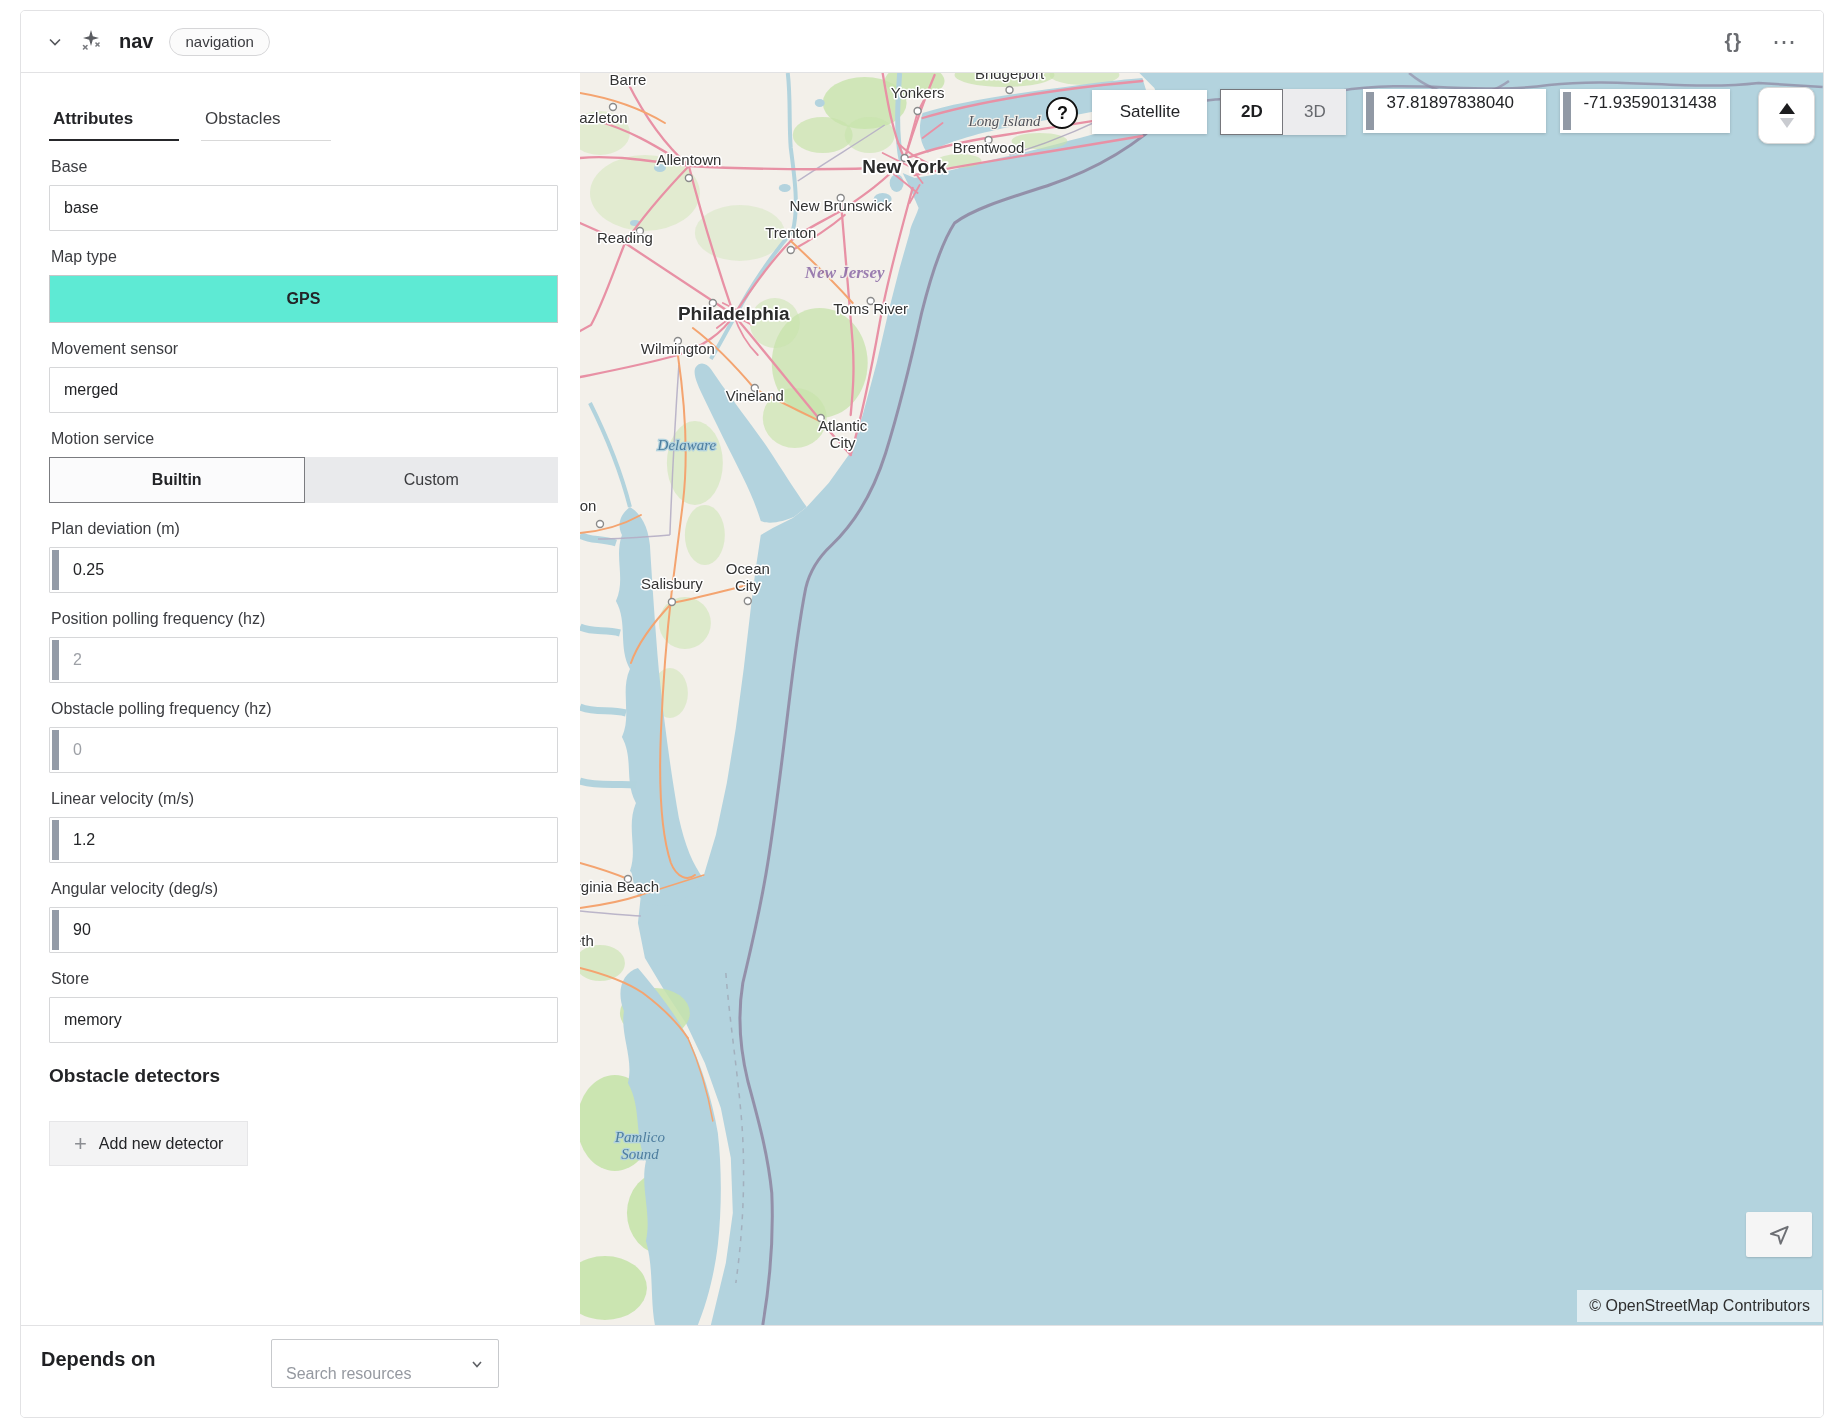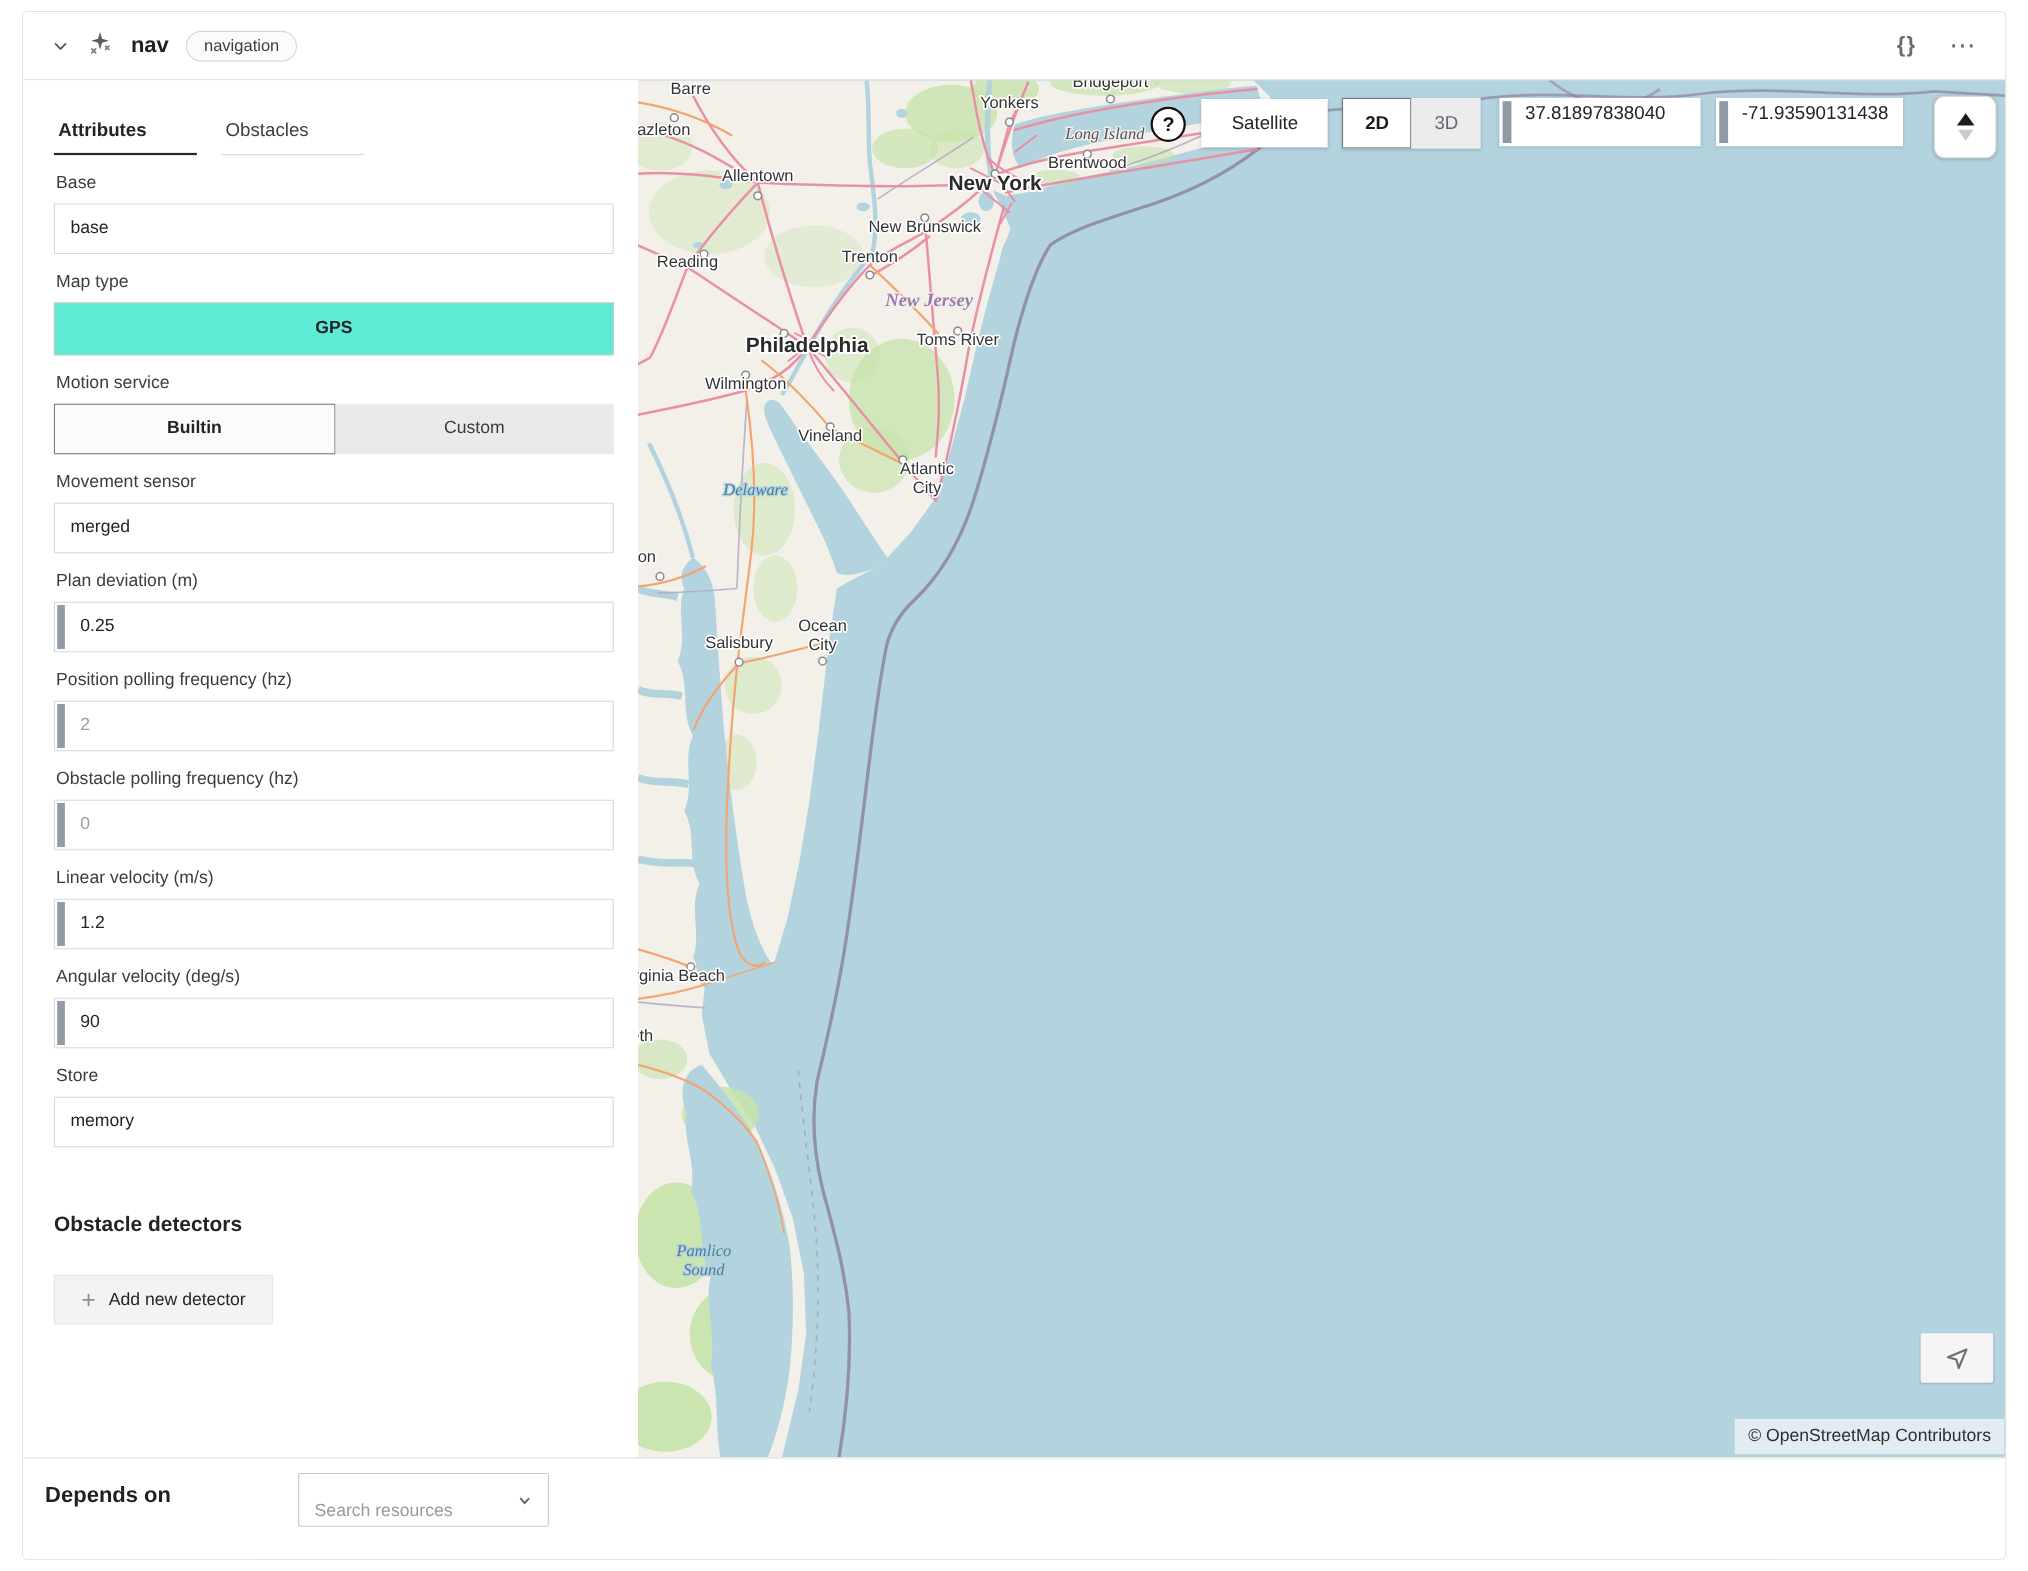--- a/index.html
+++ b/index.html
@@ -42,21 +42,21 @@
   .numwrap::before { content:""; position:absolute; left:3px; top:3px; bottom:3px; width:7px;
     background:#939ba7; z-index:1; }
   .numwrap .tinput { padding-left:23px; }
   .tinput::placeholder { color:#9da0a6; }
   .wide-btn { width:509px; height:48px; background:#5eead4; border:1px solid #c6c7c9;
     font-size:16px; font-weight:bold; color:#232427; cursor:pointer; font-family:inherit; }
   .segmented { display:flex; width:509px; }
   .seg { flex:1; height:46px; font-size:16px; font-family:inherit; cursor:pointer;
     background:#e9eaec; border:none; color:#3a3b3e; }
   .seg.active { background:#fbfbfc; border:1px solid #7b7c80; font-weight:bold; color:#232427; }
-  .section-heading { font-size:19px; font-weight:bold; color:#232427; margin-top:60px; }
+  .section-heading { font-size:19px; font-weight:bold; color:#232427; margin-top:22px; }
   .add-btn { margin-top:34px; height:45px; padding:0 24px; background:#f3f3f4; border:1px solid #e6e6e8;
     font-size:16px; color:#232427; cursor:pointer; display:flex; align-items:center; gap:12px;
     font-family:inherit; }
   .plus { color:#8b8d92; font-size:22px; font-weight:400; line-height:0; }
 
   
   .map-ctl { position:absolute; box-shadow:0 1px 3px rgba(0,0,0,.18); }
   .help-circle { position:absolute; left:466px; top:24px; width:32px; height:32px; border-radius:50%;
     background:#fff; border:2.5px solid #111; color:#111; font-weight:bold; font-size:18px;
     display:flex; align-items:center; justify-content:center; cursor:pointer; box-shadow:none; }
@@ -155,30 +155,30 @@
         <label>Base</label>
         <input class="tinput" value="base" style="">
       </div>
 
       <div class="field">
         <label>Map type</label>
         <button class="wide-btn">GPS</button>
       </div>
 
       <div class="field">
+        <label>Movement sensor</label>
+        <input class="tinput" value="merged" style="">
+      </div>
+
+      <div class="field">
         <label>Motion service</label>
         <div class="segmented">
           <button class="seg active">Builtin</button>
           <button class="seg">Custom</button>
         </div>
-      </div>
-
-      <div class="field">
-        <label>Movement sensor</label>
-        <input class="tinput" value="merged" style="">
       </div>
 
       <div class="field">
         <label>Plan deviation (m)</label>
         <div class="numwrap"><input class="tinput" value="0.25" style=""></div>
       </div>
 
       <div class="field">
         <label>Position polling frequency (hz)</label>
         <div class="numwrap"><input class="tinput" placeholder="2" style=""></div>

